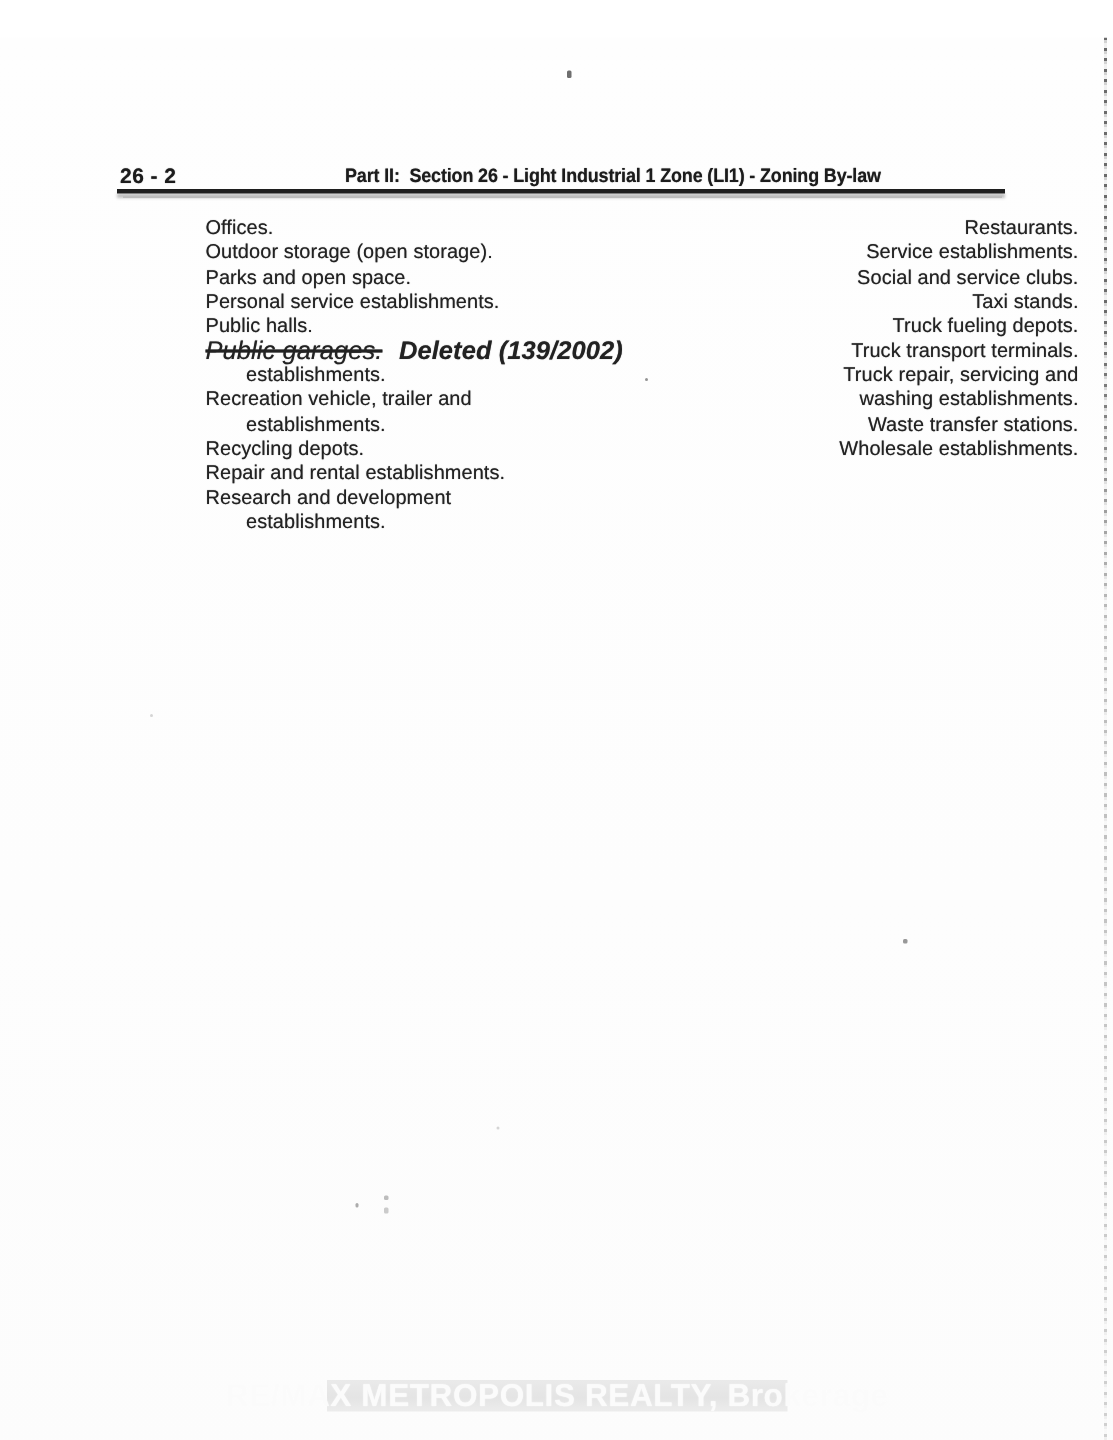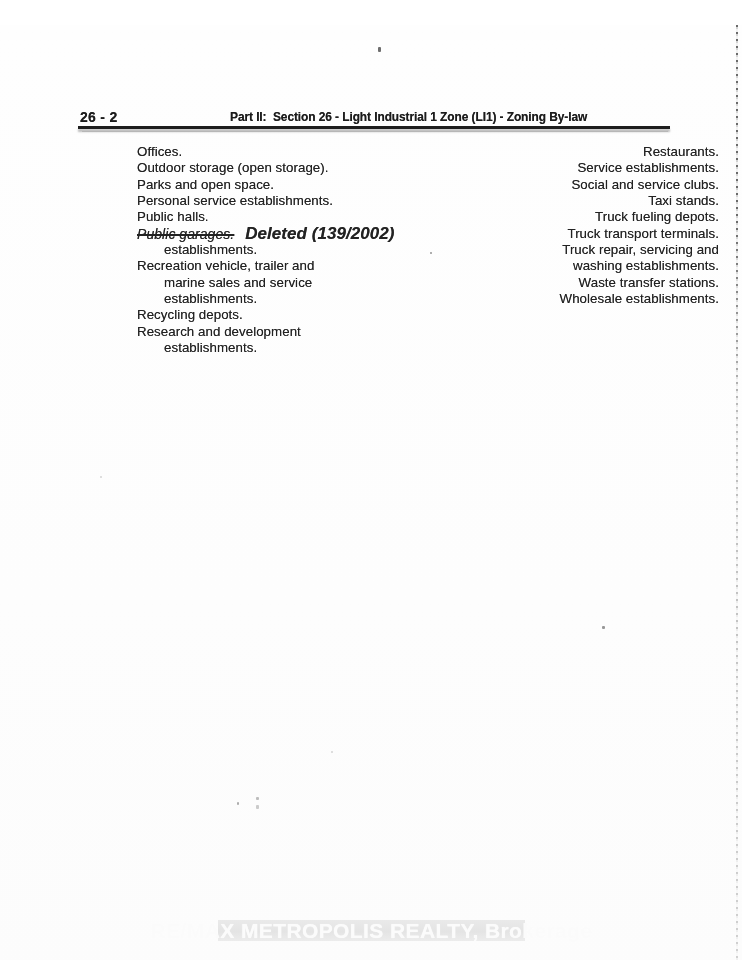--- a/index.html
+++ b/index.html
@@ -84,21 +84,21 @@
     font-size: 13.3px;
     color: #222222;
     text-shadow: 0 0 0.6px rgba(35,35,35,0.65);
     letter-spacing: 0.05px;
   }
   .text-line.indented { padding-left: 27px; }
   .struck {
     font-style: italic;
     text-decoration: line-through;
     text-decoration-thickness: 1.5px;
-    font-size: 14px;
+    font-size: 17px;
   }
   .deleted-note {
     font-style: italic;
     font-weight: bold;
     font-size: 17px;
     margin-left: 11px;
   }
 
   
   .watermark-band {
@@ -167,23 +167,23 @@
 
   <div class="column column-left" id="col-left">
       <div class="text-line">Offices.</div>
       <div class="text-line">Outdoor storage (open storage).</div>
       <div class="text-line">Parks and open space.</div>
       <div class="text-line">Personal service establishments.</div>
       <div class="text-line">Public halls.</div>
       <div class="text-line"><span class="struck">Public garages.</span><span class="deleted-note">Deleted (139/2002)</span></div>
       <div class="text-line indented">establishments.</div>
       <div class="text-line">Recreation vehicle, trailer and</div>
-      <div class="text-line indented">marine sales and service</div>
       <div class="text-line indented">establishments.</div>
       <div class="text-line">Recycling depots.</div>
+      <div class="text-line">Repair and rental establishments.</div>
       <div class="text-line">Research and development</div>
       <div class="text-line indented">establishments.</div>
     </div>
 
   <div class="column column-right" id="col-right">
       <div class="text-line">Restaurants.</div>
       <div class="text-line">Service establishments.</div>
       <div class="text-line">Social and service clubs.</div>
       <div class="text-line">Taxi stands.</div>
       <div class="text-line">Truck fueling depots.</div>

